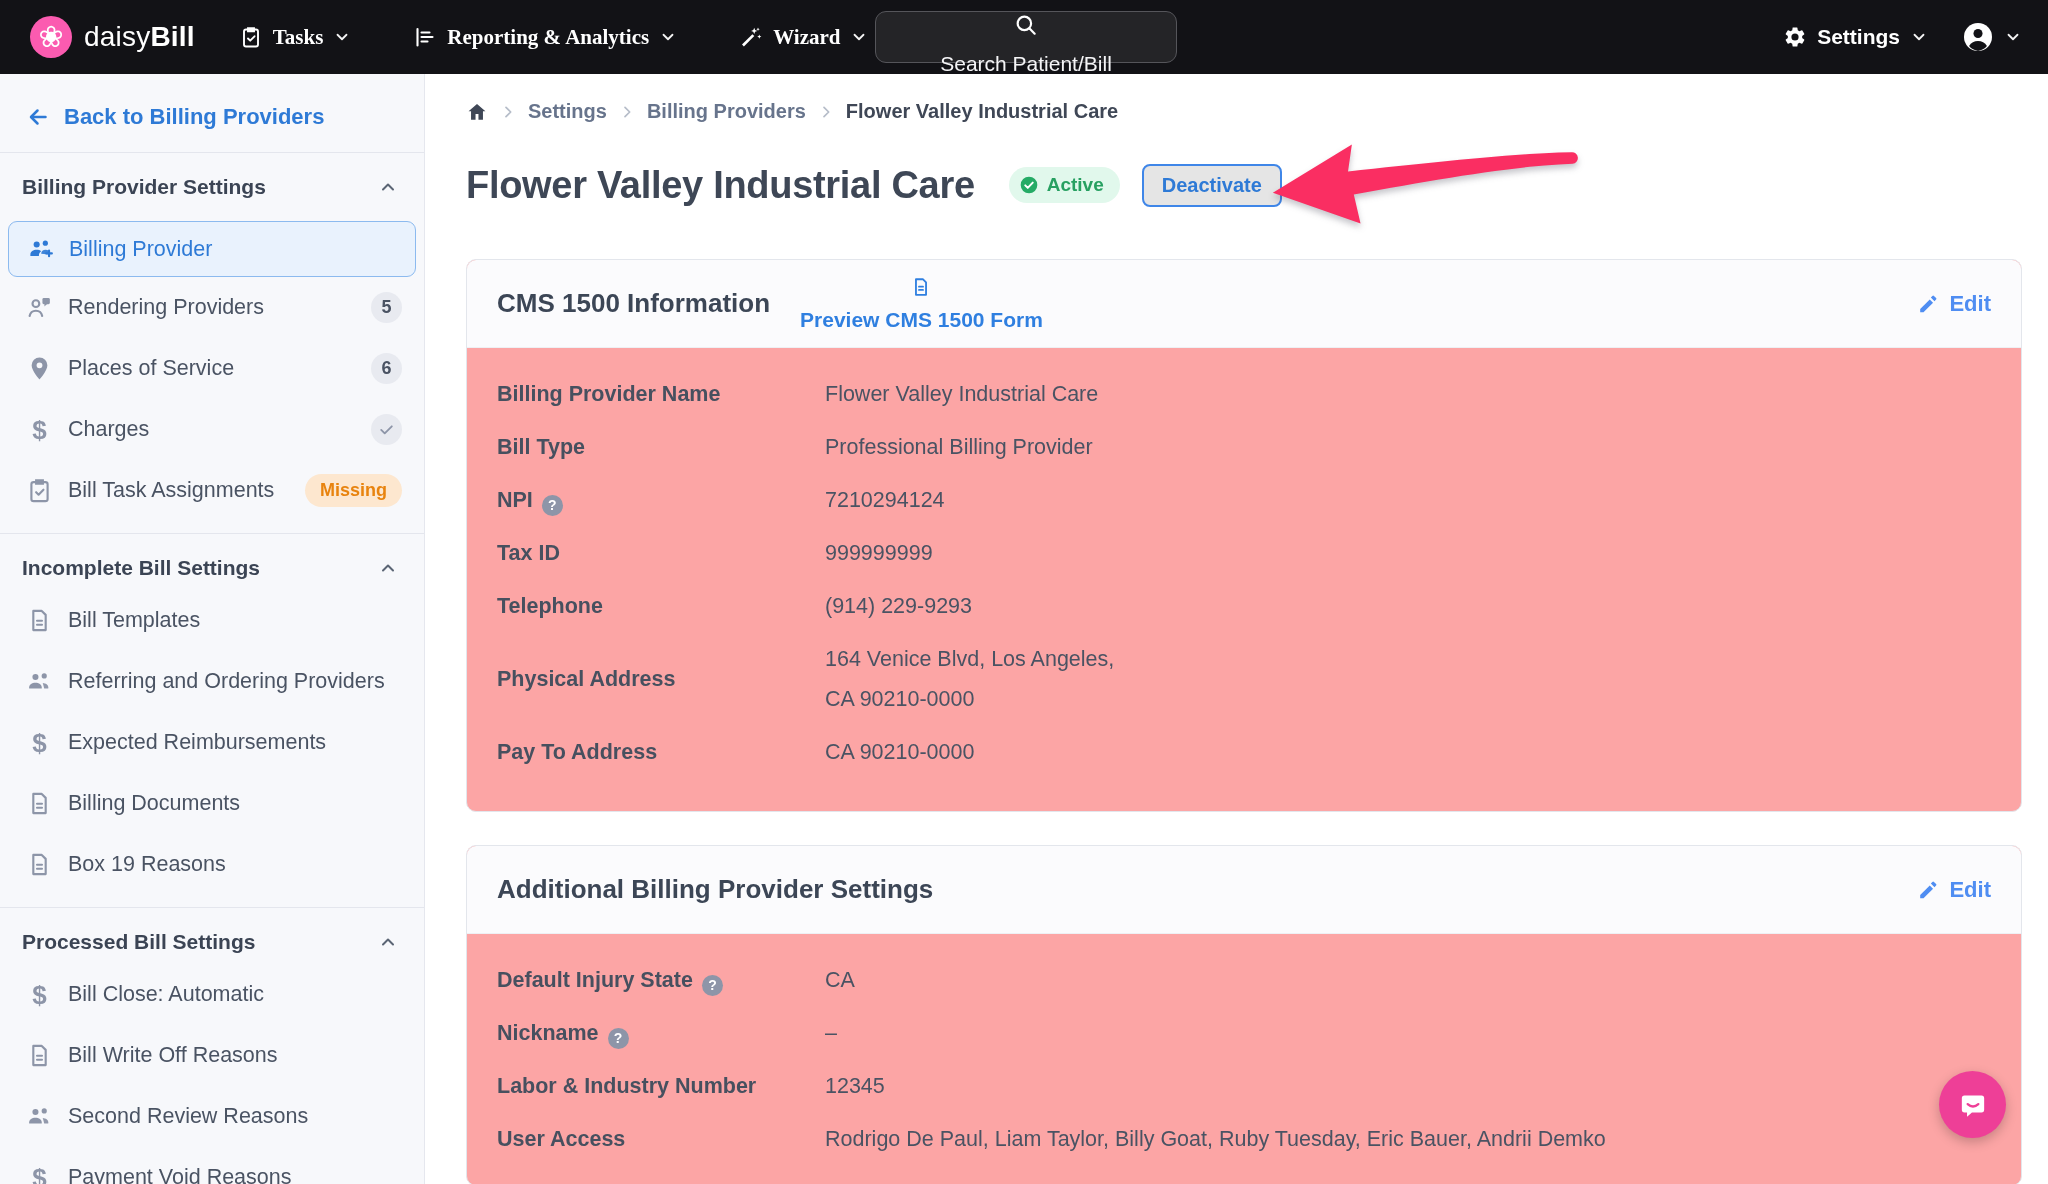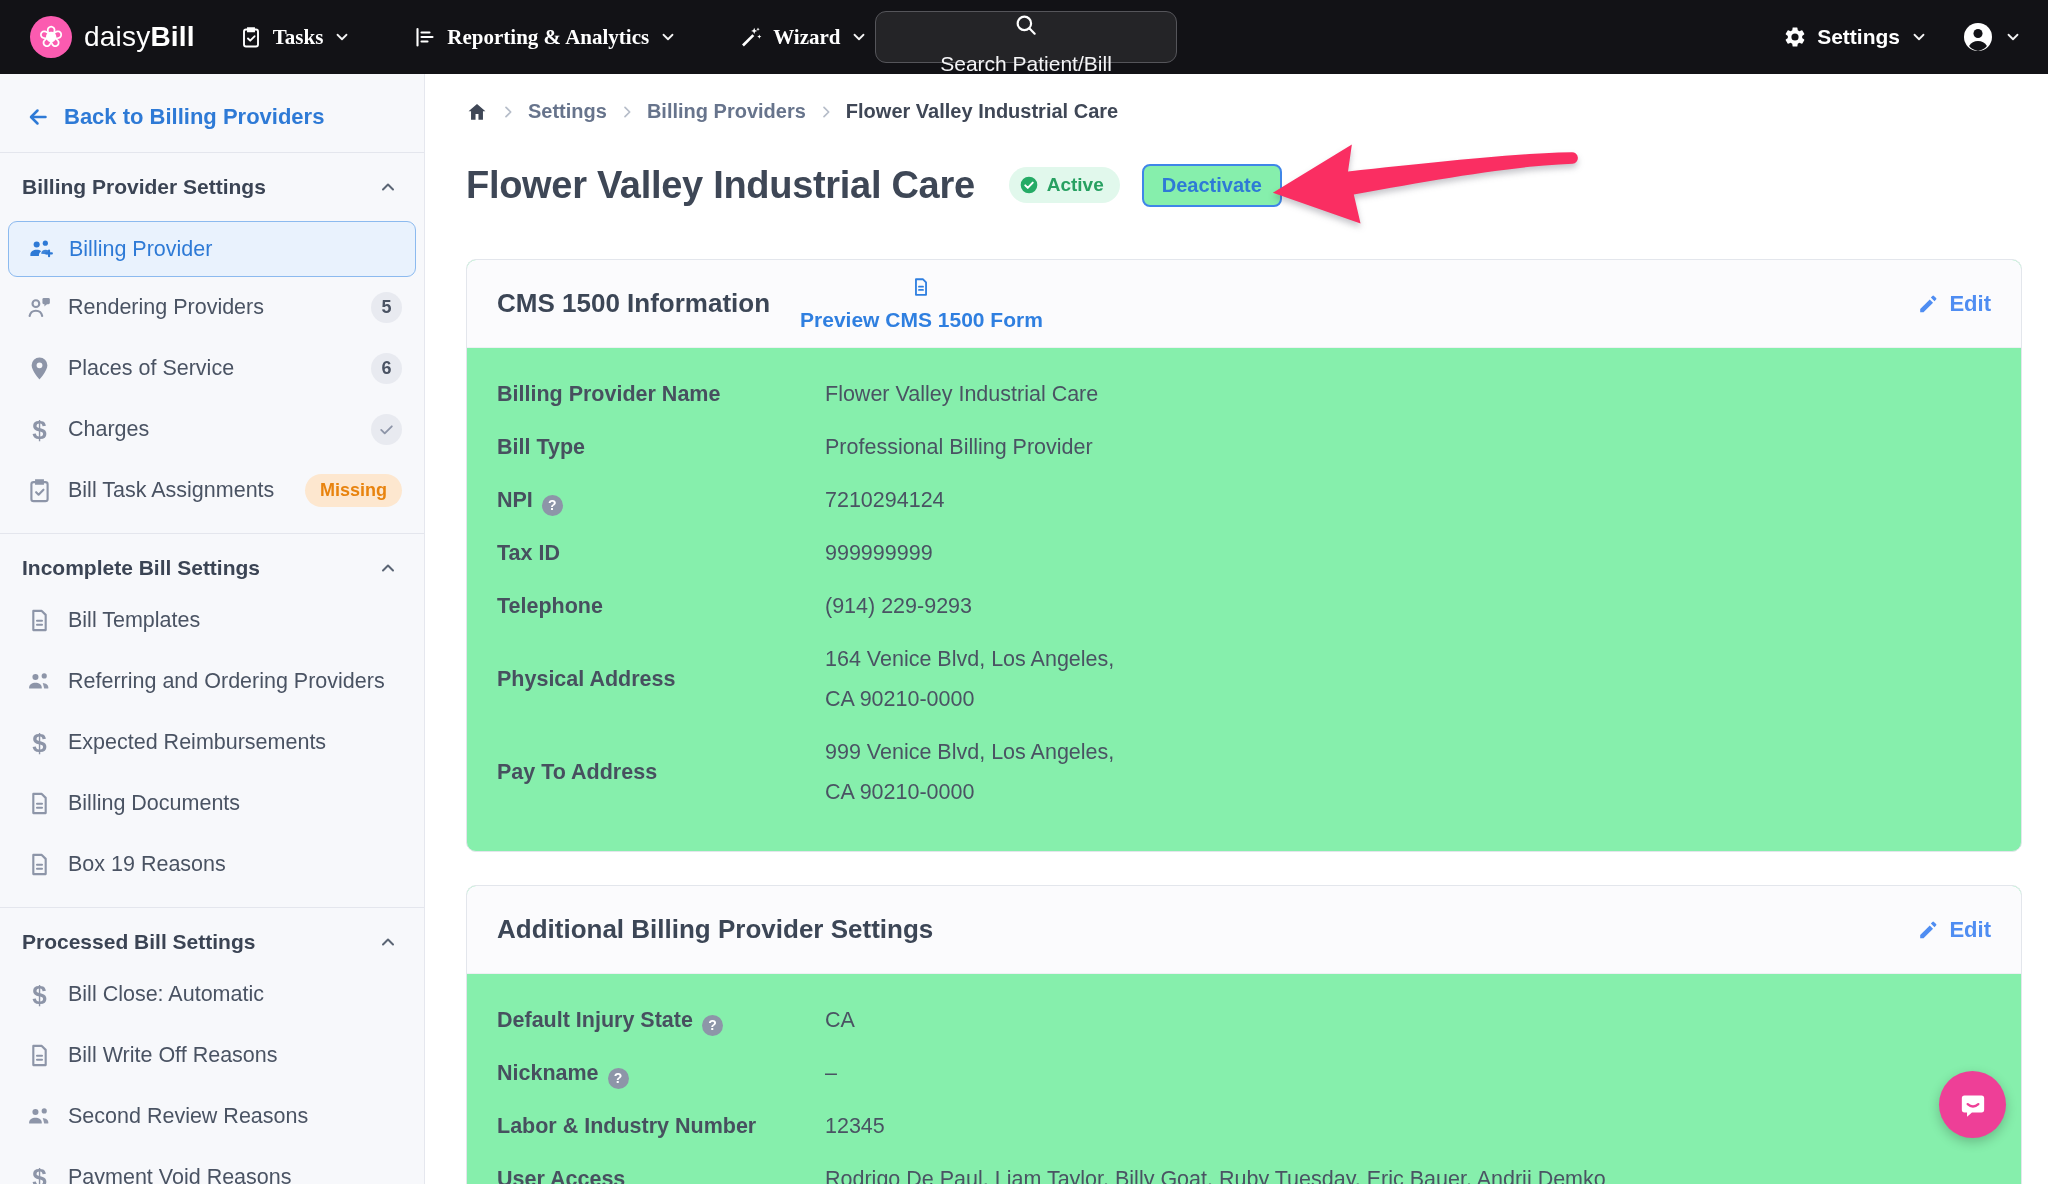--- a/index.html
+++ b/index.html
@@ -76,27 +76,27 @@
   .breadcrumb .icn { width:22px; height:22px; color:#3f4756; cursor:pointer; }
   .breadcrumb .sep { width:16px; height:16px; color:#b6bdc9; }
   .breadcrumb .bc-link { cursor:pointer; }
   .breadcrumb .bc-current { color:#3f4756; }
 
   .title-row { display:flex; align-items:center; margin-top:34px; height:56px; position:relative; }
   .page-title { font-size:38px; font-weight:700; color:#3e4756; letter-spacing:-.3px; }
   .active-pill { display:flex; align-items:center; gap:8px; background:#e1f8ec; color:#27a061;
     font-size:19px; font-weight:700; border-radius:999px; padding:7px 16px 7px 10px; margin-left:34px; }
   .active-pill .icn { width:20px; height:20px; }
-  .deactivate-btn { margin-left:22px; background:#86efac; border:2px solid #3f86e8; color:#2e7ad6;
+  .deactivate-btn { margin-left:22px; background:#e5e5e5; border:2px solid #3f86e8; color:#2e7ad6;
     font-size:20px; font-weight:700; border-radius:8px; padding:8px 18px; cursor:pointer;
     font-family:inherit; }
   .big-arrow { position:absolute; left:803px; top:-22px; width:318px; height:96px;
     filter:drop-shadow(0 4px 3px rgba(50,50,70,.28)); pointer-events:none; }
 
-  .card { border:1px solid #e3e6ec; border-radius:10px; background:#86efac; margin-top:46px; overflow:hidden; }
+  .card { border:1px solid #e3e6ec; border-radius:10px; background:#fca5a5; margin-top:46px; overflow:hidden; }
   .card-header { display:flex; align-items:center; background:#fbfbfd; border-bottom:1px solid #eef0f4;
     padding:0 30px; height:88px; }
   .card-title { font-size:26px; font-weight:700; color:#3c4656; }
   .link { color:#2f7fe0; font-weight:700; cursor:pointer; display:flex; align-items:center; gap:10px; }
   .preview-link { margin-left:30px; font-size:21px;flex-direction:column; }
   .preview-link .icn { width:22px; height:22px; }
   .edit-link { margin-left:auto; font-size:22px; color:#4f8df2; }
   .edit-link .icn { width:22px; height:22px; }
   .card-body { padding:26px 30px 26px 30px; }
 
@@ -503,21 +503,20 @@
         <div class="field-value">
           <div>164 Venice Blvd, Los Angeles,</div>
           <div>CA 90210-0000</div>
         </div>
       </div>
       <div class="field-row">
         <div class="field-label">
             <span class="lab">Pay To Address</span>
           </div>
         <div class="field-value">
-          <div>999 Venice Blvd, Los Angeles,</div>
           <div>CA 90210-0000</div>
         </div>
       </div>
     </div>
   </div>
 
   <div class="card" style="margin-top:33px;">
     <div class="card-header">
       <span class="card-title">Additional Billing Provider Settings</span>
       <span class="link edit-link">

